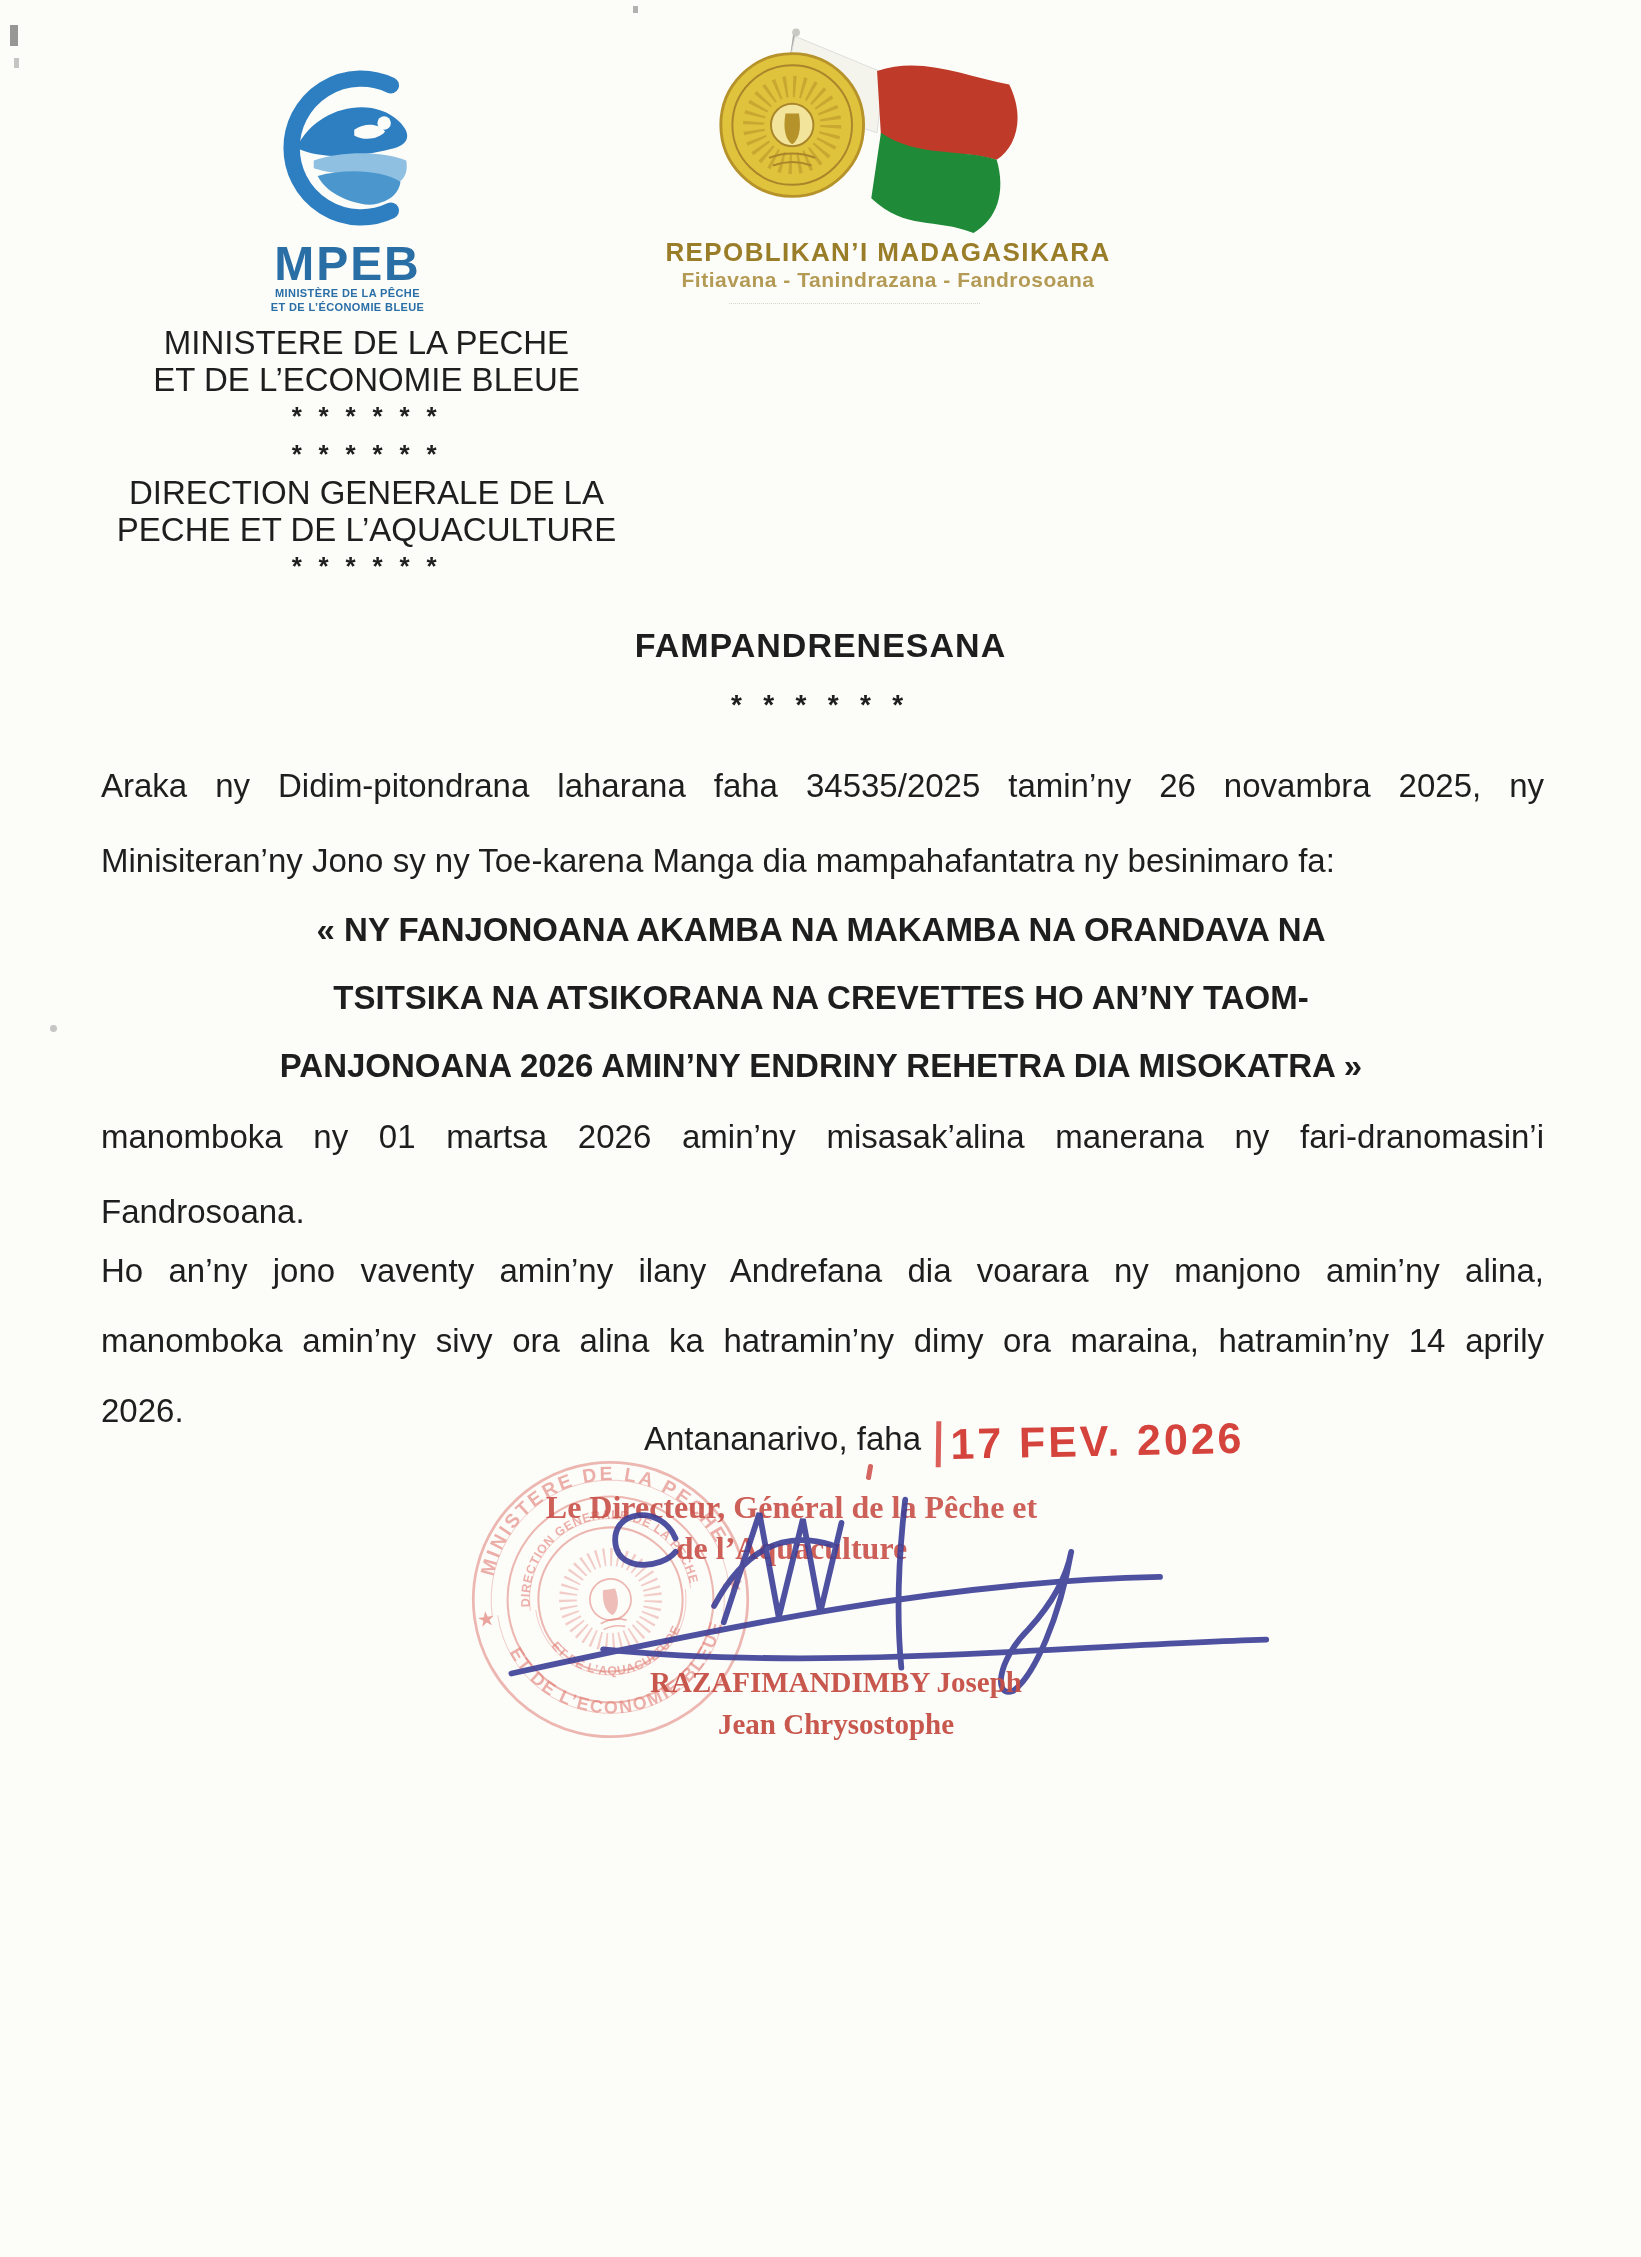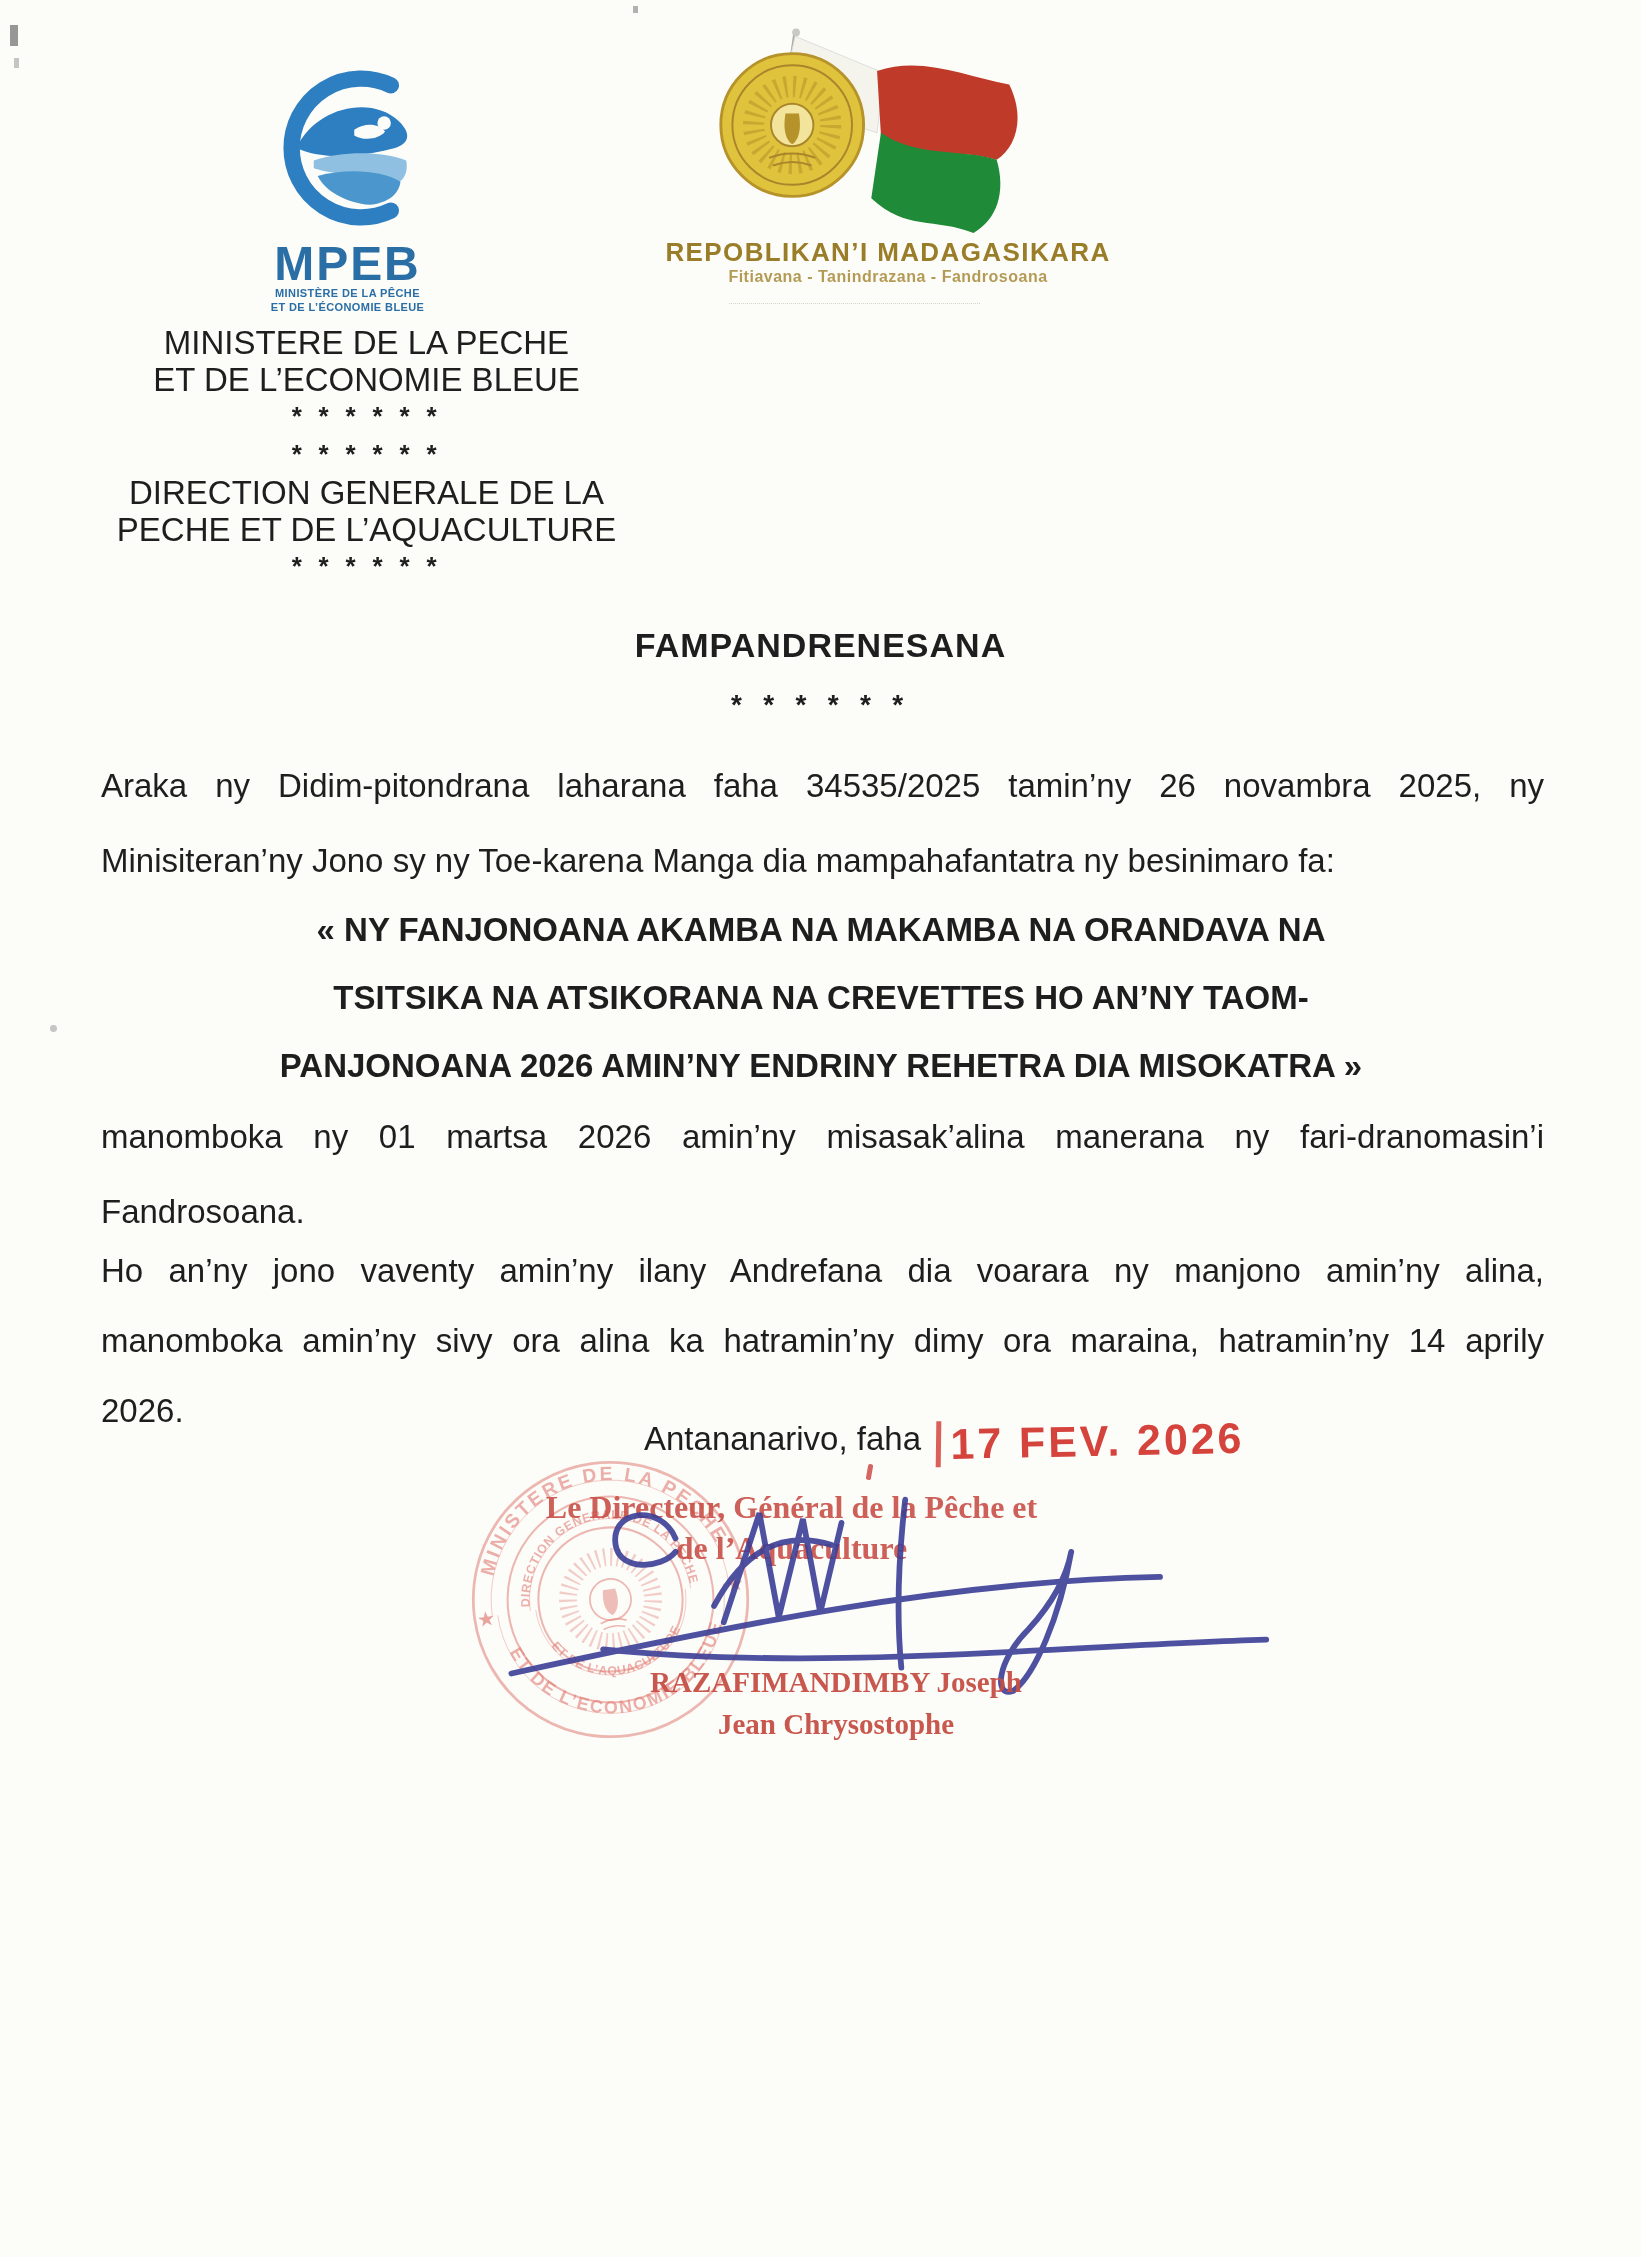--- a/index.html
+++ b/index.html
@@ -9,21 +9,21 @@
     font-family:"Liberation Sans", sans-serif; color:#1e1e1e;
   }
   
   .mpeb-logo { position:absolute; left:246px; top:68px; width:203px; text-align:center; }
   .mpeb-logo .acronym { font-size:48px; font-weight:bold; letter-spacing:1.9px; color:#2a6ea6; line-height:46px; margin-top:10px; }
   .mpeb-logo .sub { font-size:11px; font-weight:bold; color:#2a6ea6; letter-spacing:0.4px; line-height:13.5px; }
   .emblem { position:absolute; left:637px; top:17.4px; width:502px; }
   .emblem-title { position:absolute; top:220px; left:0; width:502px; text-align:center;
     font-size:26px; font-weight:bold; letter-spacing:1.4px; color:#9a7d28; }
   .emblem-motto { position:absolute; top:251px; left:0; width:502px; text-align:center;
-    font-size:16px; font-weight:bold; letter-spacing:0.5px; color:#b49b55; }
+    font-size:21px; font-weight:bold; letter-spacing:0.5px; color:#b49b55; }
   .emblem-underline { position:absolute; top:286px; left:92px; width:251px; border-top:1.9px dotted #c9c2ae; opacity:.7; }
   
   .org-block { position:absolute; left:72px; top:324px; width:589px; text-align:center; font-size:33px; }
   .org-line { height:37px; line-height:37px; white-space:nowrap; }
   .org-line.stars { font-size:26px; letter-spacing:4.8px; font-weight:bold; height:38px; }
   
   .doc-title { position:absolute; left:0; top:626px; width:1641px; text-align:center;
     font-size:34px; font-weight:bold; letter-spacing:1px; }
   .title-stars { position:absolute; left:0; top:689px; width:1641px; text-align:center;
     font-size:28px; font-weight:bold; letter-spacing:6.8px; }

